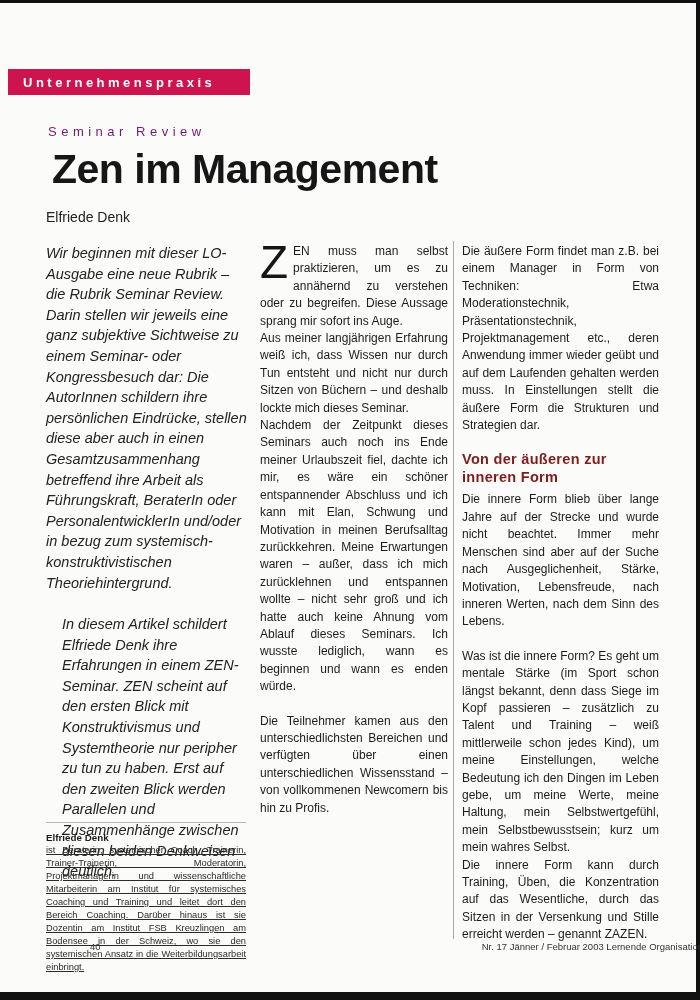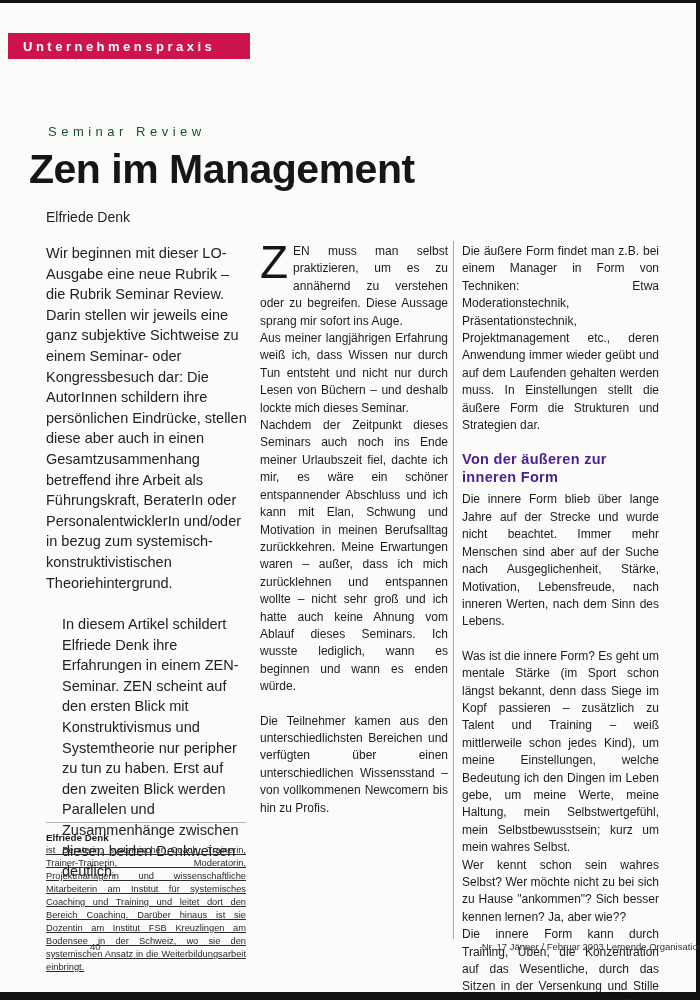--- a/index.html
+++ b/index.html
@@ -20,31 +20,31 @@
     display:flex;align-items:center;padding-left:15px;box-sizing:border-box;
   }
   .banner span{
     color:#fff;font-size:13px;font-weight:bold;letter-spacing:3.5px;white-space:nowrap;
   }
   .kicker{
     position:absolute;left:48px;top:124px;
     font-size:13px;letter-spacing:4.5px;color:#8a8a8a;white-space:nowrap;
   }
   .title{
-    position:absolute;left:29px;top:146px;
+    position:absolute;left:52px;top:146px;
     font-size:41px;font-weight:bold;letter-spacing:-0.5px;color:#161616;white-space:nowrap;
   }
   .byline{
     position:absolute;left:46px;top:209px;font-size:14px;color:#222;
   }
 
   
   .col-left{
     position:absolute;left:46px;top:243px;width:203px;
-    font-size:14.5px;line-height:20.6px;color:#222;
+    font-style:italic;font-size:14.5px;line-height:20.6px;color:#222;
   }
   .col-left p{margin:0;}
   .col-left p + p{margin-top:21px;margin-left:16px;}
 
   .bio{
     position:absolute;left:46px;top:822px;width:200px;
   }
   .bio .bio-rule{border:0;border-top:1px solid #b5b5b5;margin:0 0 9px 0;}
   .bio .bio-name{font-size:9.8px;font-weight:bold;margin:0 0 1px 0;}
   .bio .bio-text{font-size:9.3px;line-height:13px;margin:0;text-align:justify;color:#2a2a2a;text-decoration:underline;}
@@ -62,72 +62,71 @@
 
   .divider{
     position:absolute;left:453px;top:241px;width:1px;height:698px;background:#a9a9a9;
   }
 
   .col-right{
     position:absolute;left:462px;top:243px;width:197px;
     font-size:12px;line-height:17.4px;text-align:justify;color:#1c1c1c;
   }
   .subhead{
-    font-size:14.5px;font-weight:bold;line-height:18px;color:#4c1d95;
+    font-size:14.5px;font-weight:bold;line-height:18px;color:#7f1d1d;
     margin:16px 0 5px 0 !important;text-align:left;letter-spacing:0.3px;
   }
 
   .footer{
     position:absolute;left:46px;top:941px;width:613px;
     display:flex;justify-content:space-between;align-items:baseline;
     font-size:9.5px;color:#333;margin-left:44px;
   }
 </style>
 </head>
 <body>
 
 <div class="edge-top"></div>
 <div class="edge-right"></div>
 <div class="edge-bottom"></div>
 
-<div class="banner" style="background: rgb(206, 20, 78);">
+<div class="banner" style="background: rgb(206, 20, 78); margin-top: 36px;">
   <span>Unternehmenspraxis</span>
 </div>
 
-<div class="kicker" style="color: #14532d; text-align: center;">Seminar Review</div>
+<div class="kicker" style="color: #701a75; text-align: center;">Seminar Review</div>
 <div class="title">Zen im Management</div>
 <div class="byline">Elfriede Denk</div>
 
 <div class="col-left">
   <p>Wir beginnen mit dieser LO-Ausgabe eine neue Rubrik – die Rubrik Seminar Review. Darin stellen wir jeweils eine ganz subjektive Sichtweise zu einem Seminar- oder Kongressbesuch dar: Die AutorInnen schildern ihre persönlichen Eindrücke, stellen diese aber auch in einen Gesamtzusammenhang betreffend ihre Arbeit als Führungskraft, BeraterIn oder PersonalentwicklerIn und/oder in bezug zum systemisch-konstruktivistischen Theoriehintergrund.</p>
   <p>In diesem Artikel schildert Elfriede Denk ihre Erfahrungen in einem ZEN-Seminar. ZEN scheint auf den ersten Blick mit Konstruktivismus und Systemtheorie nur peripher zu tun zu haben. Erst auf den zweiten Blick werden Parallelen und Zusammenhänge zwischen diesen beiden Denkweisen deutlich.</p>
 </div>
 
 <div class="bio">
   <hr class="bio-rule">
   <p class="bio-name">Elfriede Denk</p>
   <p class="bio-text">ist Beraterin, systemischer Coach, Trainerin, Trainer-Trainerin, Moderatorin, Projektmanagerin und wissenschaftliche Mitarbeiterin am Institut für systemisches Coaching und Training und leitet dort den Bereich Coaching. Darüber hinaus ist sie Dozentin am Institut FSB Kreuzlingen am Bodensee in der Schweiz, wo sie den systemischen Ansatz in die Weiterbildungsarbeit einbringt.</p>
 </div>
 
 <div class="col-mid">
   <p><span class="dropcap">Z</span><span>EN muss man selbst praktizieren, um es zu annähernd zu verstehen oder zu begreifen. Diese Aussage sprang mir sofort ins Auge.</span></p>
-  <p>Aus meiner langjährigen Erfahrung weiß ich, dass Wissen nur durch Tun entsteht und nicht nur durch Lesen von Büchern – und deshalb lockte mich dieses Seminar.</p>
+  <p>Aus meiner langjährigen Erfahrung weiß ich, dass Wissen nur durch Tun entsteht und nicht nur durch Sitzen von Büchern – und deshalb lockte mich dieses Seminar.</p>
   <p>Nachdem der Zeitpunkt dieses Seminars auch noch ins Ende meiner Urlaubszeit fiel, dachte ich mir, es wäre ein schöner entspannender Abschluss und ich kann mit Elan, Schwung und Motivation in meinen Berufsalltag zurückkehren. Meine Erwartungen waren – außer, dass ich mich zurücklehnen und entspannen wollte – nicht sehr groß und ich hatte auch keine Ahnung vom Ablauf dieses Seminars. Ich wusste lediglich, wann es beginnen und wann es enden würde.</p>
   <p class="gap-before">Die Teilnehmer kamen aus den unterschiedlichsten Bereichen und verfügten über einen unterschiedlichen Wissensstand – von vollkommenen Newcomern bis hin zu Profis.</p>
 
 </div>
 
 <div class="divider"></div>
 
 <div class="col-right">
   <p>Die äußere Form findet man z.B. bei einem Manager in Form von Techniken: Etwa Moderationstechnik, Präsentationstechnik, Projektmanagement etc., deren Anwendung immer wieder geübt und auf dem Laufenden gehalten werden muss. In Einstellungen stellt die äußere Form die Strukturen und Strategien dar.</p>
   <p class="subhead">Von der äußeren zur inneren Form</p>
   <p>Die innere Form blieb über lange Jahre auf der Strecke und wurde nicht beachtet. Immer mehr Menschen sind aber auf der Suche nach Ausgeglichenheit, Stärke, Motivation, Lebensfreude, nach inneren Werten, nach dem Sinn des Lebens.</p>
   <p class="gap-before">Was ist die innere Form? Es geht um mentale Stärke (im Sport schon längst bekannt, denn dass Siege im Kopf passieren – zusätzlich zu Talent und Training – weiß mittlerweile schon jedes Kind), um meine Einstellungen, welche Bedeutung ich den Dingen im Leben gebe, um meine Werte, meine Haltung, mein Selbstwertgefühl, mein Selbstbewusstsein; kurz um mein wahres Selbst.</p>
-  <p>Wer kennt schon sein wahres Selbst? Wer möchte nicht zu bei sich zu Hause "ankommen"? Sich besser kennen lernen? Ja, aber wie??</p>
   <p>Die innere Form kann durch Training, Üben, die Konzentration auf das Wesentliche, durch das Sitzen in der Versenkung und Stille erreicht werden – genannt ZAZEN.</p>
 
 </div>
 
 <div class="footer">
   <span>40</span>
   <span>Nr. 17 Jänner / Februar 2003 Lernende Organisation</span>
 </div>
 
 </body></html>

